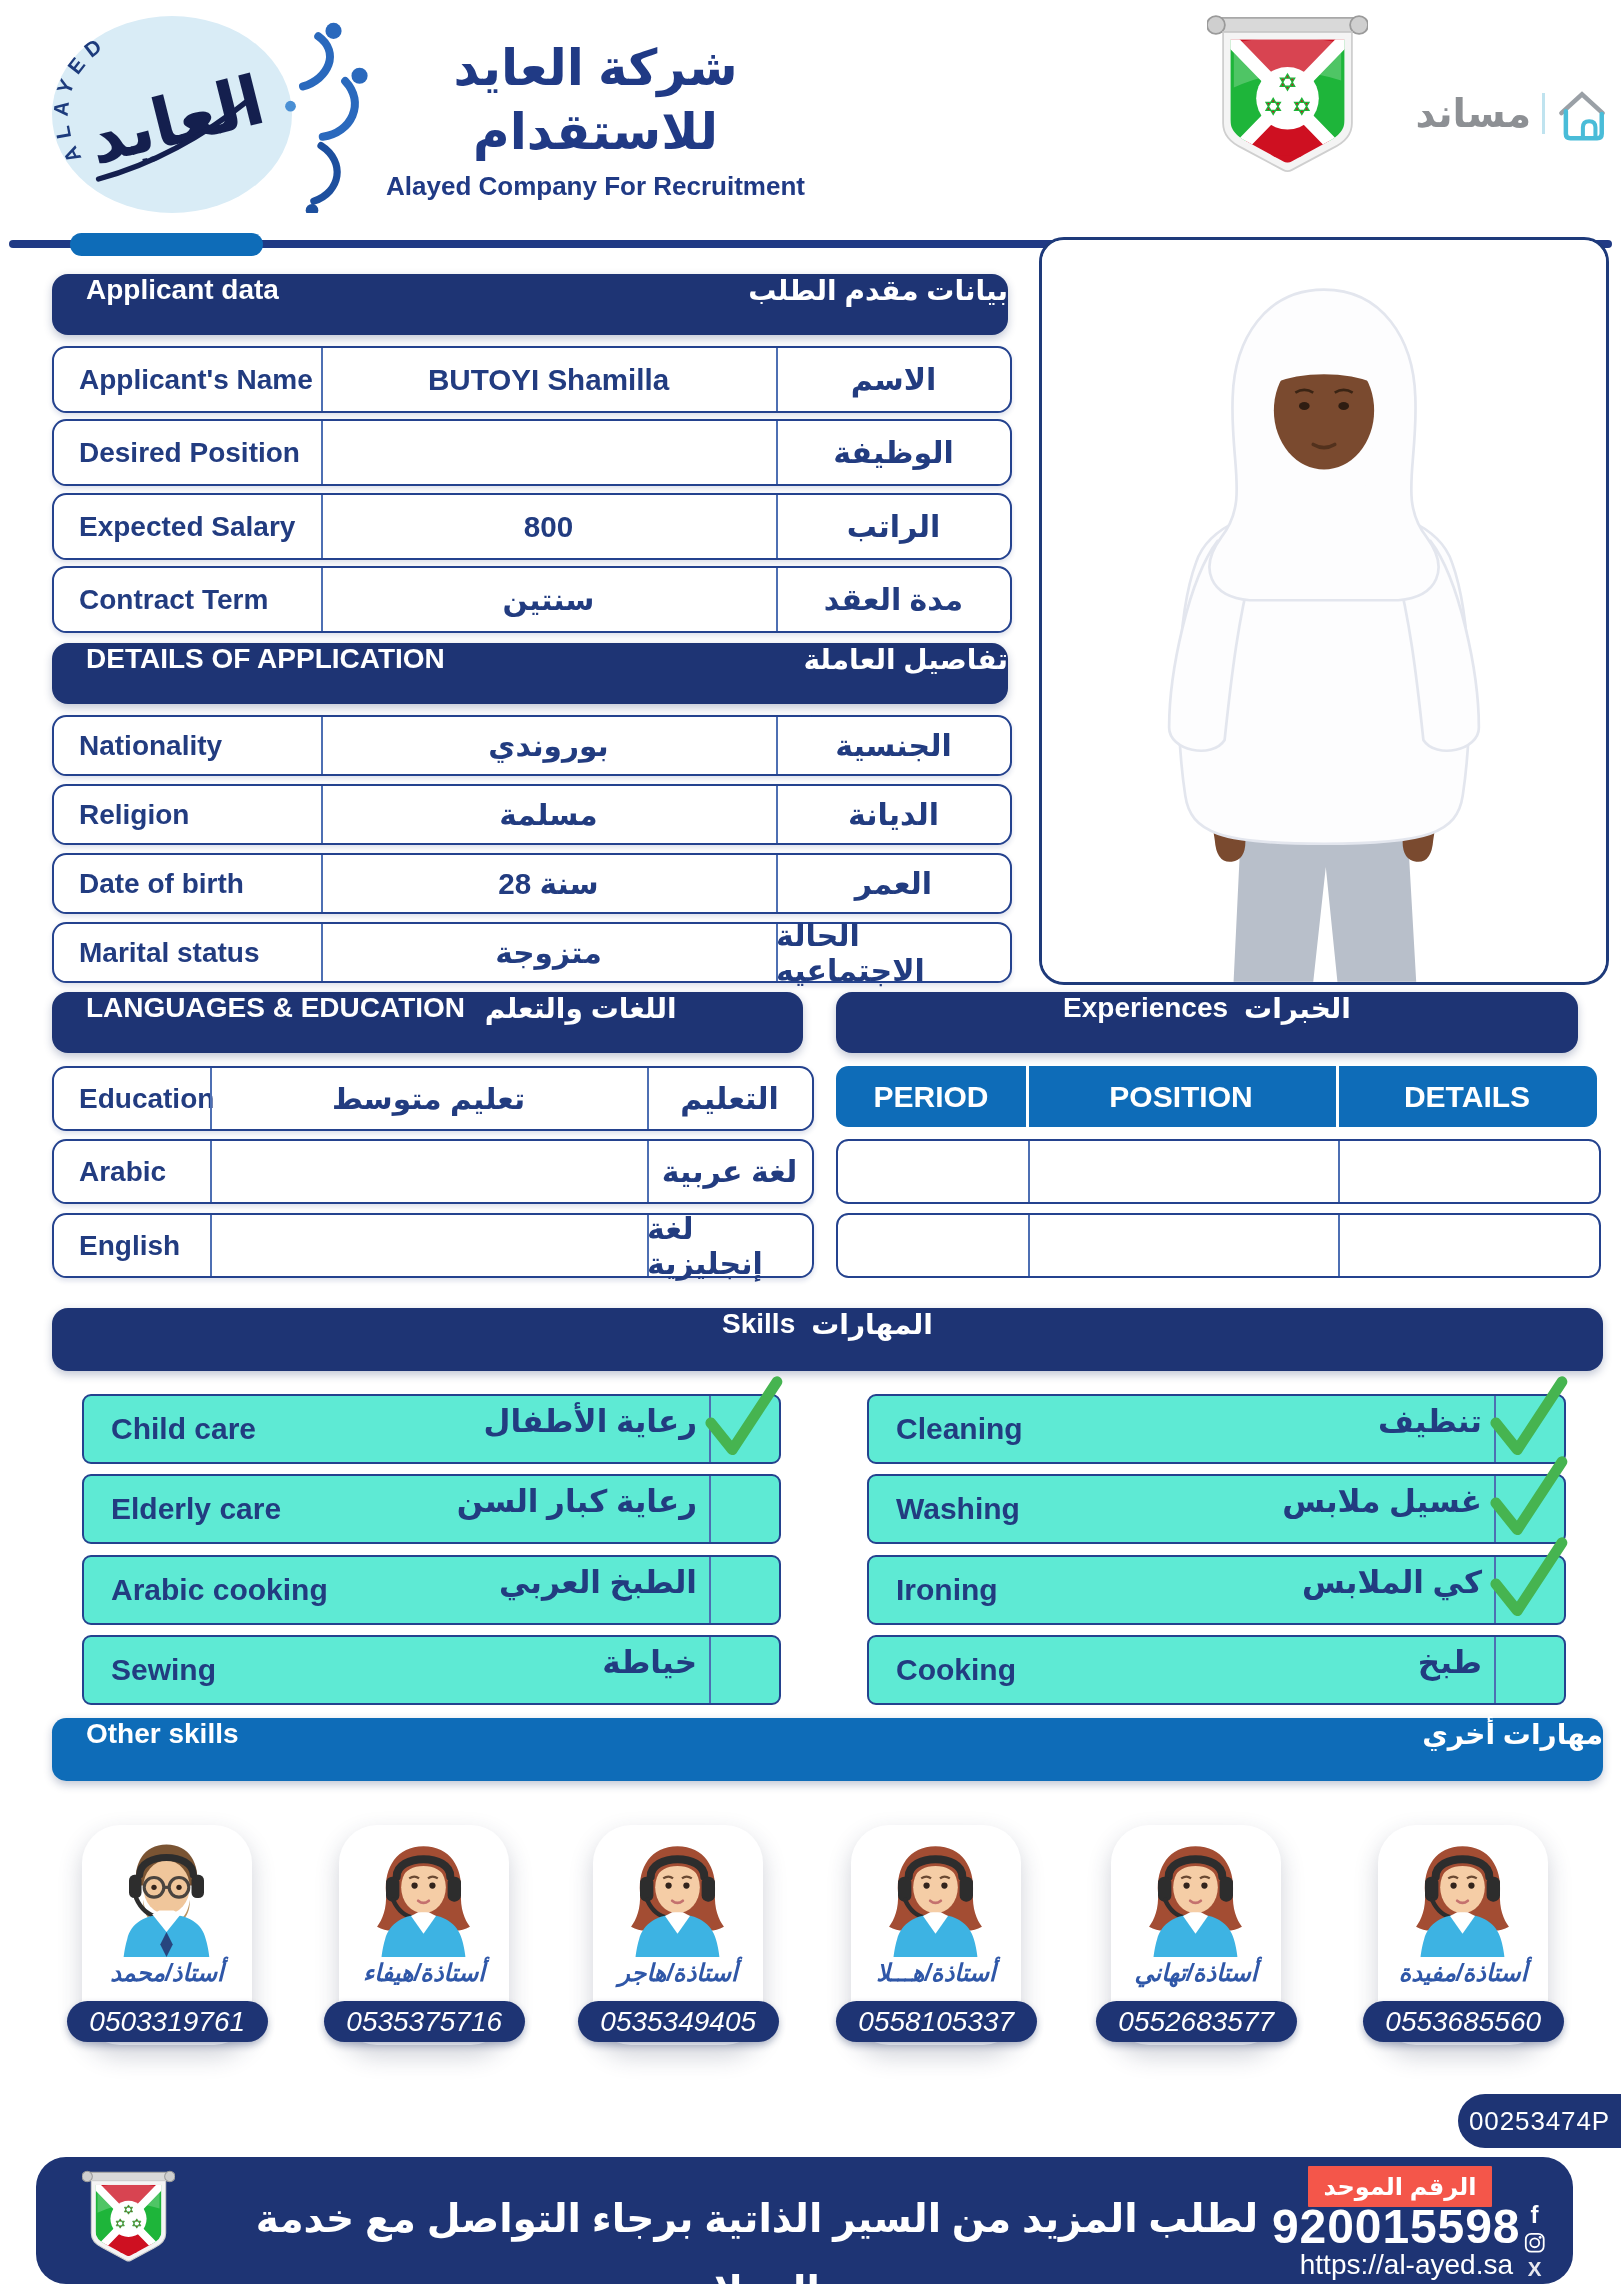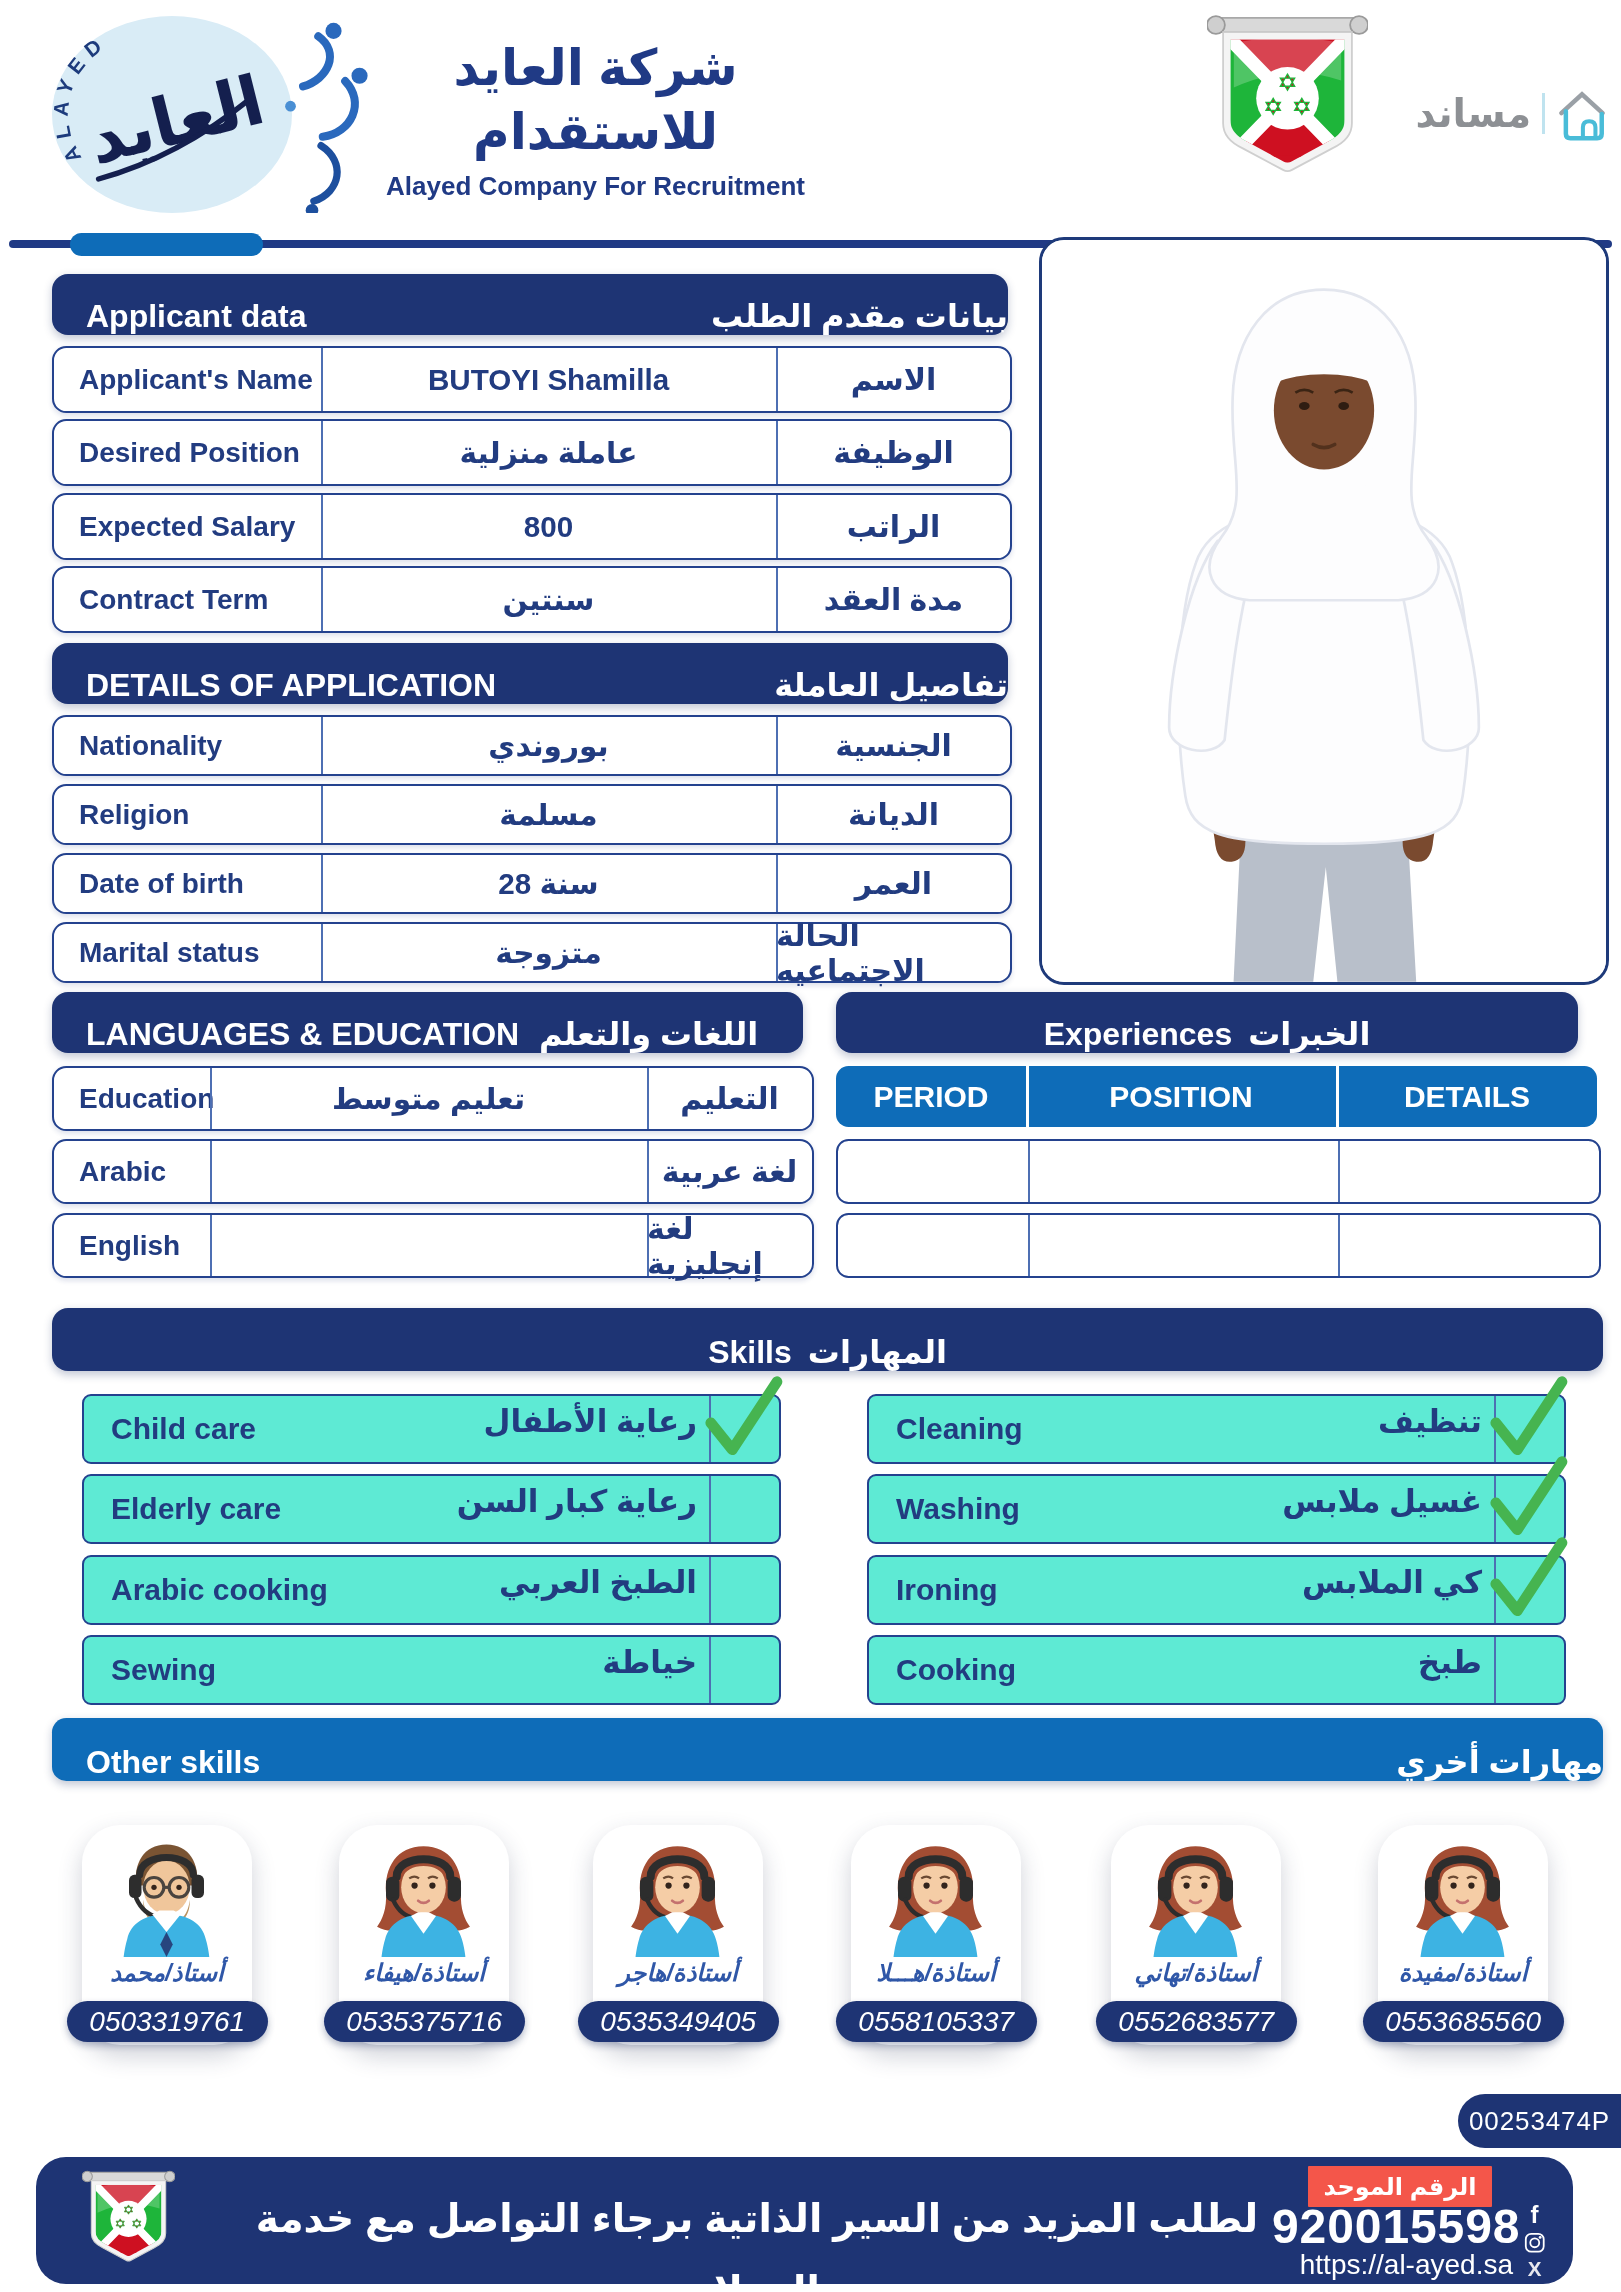--- a/index.html
+++ b/index.html
@@ -16,22 +16,22 @@
   .musaned{left:1402px;top:82px;width:206px;height:63px;display:flex;align-items:center;justify-content:flex-end;gap:10.7px;}
   .musaned-text{font-size:39px;color:#8d9094;font-weight:600;}
   .musaned-bar{width:3.6px;height:41px;background:#bfe3ef;}
   .pennant-top{left:1207px;top:5.4px;width:161px;height:175px;}
   .pennant-footer{left:82px;top:2160px;width:93px;height:111px;z-index:5;}
 
   .divider-line{left:9px;top:240px;width:1603px;height:8px;background:#203a85;border-radius:4.5px;}
   .divider-accent{left:70px;top:233px;width:193px;height:23px;background:#0e6cb8;border-radius:11.6px;}
 
   
-  .bar{background:#1e3474;border-radius:16px;color:#fff;display:flex;align-items:flex-end;
-       font-size:32px;font-weight:bold;box-shadow:0 3.6px 8px rgba(20,40,90,.25);}
+  .bar{background:#1e3474;border-radius:16px;color:#fff;display:flex;align-items:flex-start;
+       font-size:28px;font-weight:bold;box-shadow:0 3.6px 8px rgba(20,40,90,.25);}
   .bar .en{padding-left:34px;}
   .bar .ar{}
   .bar.spread{justify-content:space-between;}
   .bar.centered{justify-content:center;gap:16px;}
   .bar.centered .en,.bar.centered .ar{padding:0;}
   .bar.start{justify-content:flex-start;gap:19.7px;}
   .bar.start .ar{padding-right:0;}
   #bar-applicant{left:52px;top:274px;width:956px;height:61px;}
   #bar-details{left:52px;top:643px;width:956px;height:61px;}
   #bar-languages{left:52px;top:992px;width:751px;height:61px;}
@@ -234,21 +234,20 @@
 
   <div class="abs drow row-a" style="top:346px">
     <span class="cell lbl-en">Applicant's Name</span>
     <span class="cell val">BUTOYI Shamilla</span>
     <span class="cell lbl-ar">الاسم</span>
     <span class="vline v1"></span>
       <span class="vline v2"></span>
   </div>
   <div class="abs drow row-a" style="top:419px">
     <span class="cell lbl-en">Desired Position</span>
-    <span class="cell val">عاملة منزلية</span>
     <span class="cell lbl-ar">الوظيفة</span>
     <span class="vline v1"></span>
       <span class="vline v2"></span>
   </div>
   <div class="abs drow row-a" style="top:493px">
     <span class="cell lbl-en">Expected Salary</span>
     <span class="cell val">800</span>
     <span class="cell lbl-ar">الراتب</span>
     <span class="vline v1"></span>
       <span class="vline v2"></span>

